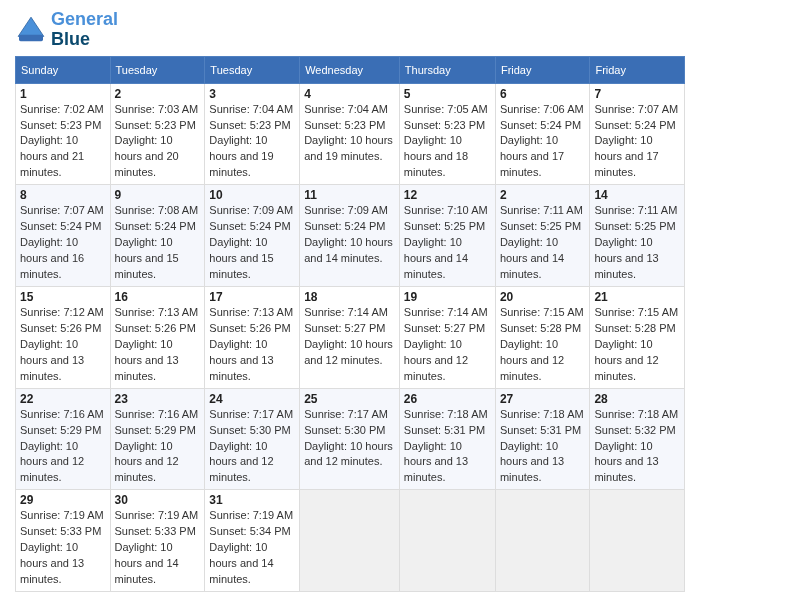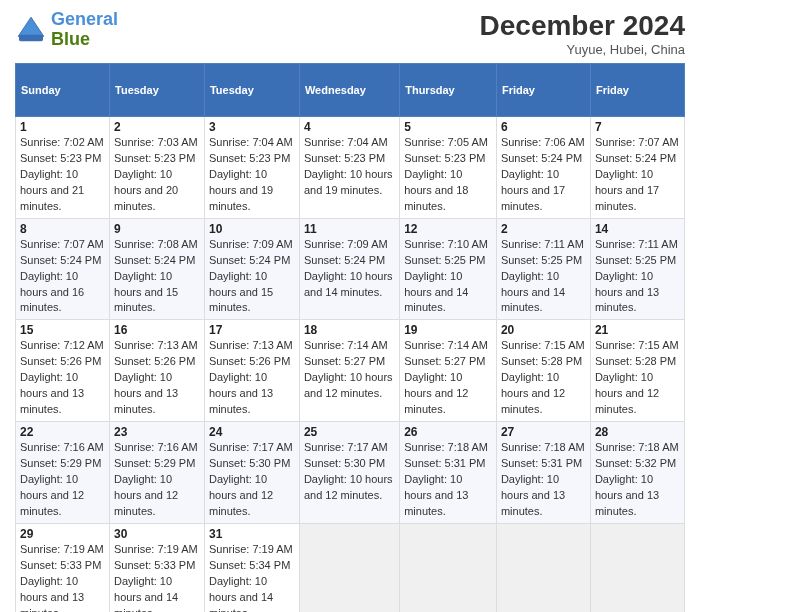--- a/index.html
+++ b/index.html
@@ -54,23 +54,23 @@
     }
     .calendar {
       width: 100%;
       border-collapse: collapse;
       border: 1px solid #ccc;
     }
     .calendar th {
       background: #3a6eb5;
       color: #fff;
       font-size: 11px;
-      font-weight: bold;
+      font-weight: normal;
       text-align: left;
-      padding: 20px 5px;
+      padding: 7px 5px;
       border: 1px solid #5080c0;
     }
     .calendar td {
       vertical-align: top;
       font-size: 9px;
       color: #333;
       padding: 3px 4px;
       border: 1px solid #ddd;
       background: #fff;
       width: 113px;
@@ -101,26 +101,22 @@
 <div class="page">
   <div class="header">
     <div class="logo">
       <svg class="logo-icon" viewBox="0 0 40 40" width="40" height="40">
         <polygon points="20,4 36,28 4,28" fill="#4a90d9"></polygon>
         <polygon points="20,4 36,28 4,28" fill="none" stroke="#2a60a0" stroke-width="1"></polygon>
         <rect x="5" y="26" width="30" height="8" rx="2" fill="#3a6eb5"></rect>
       </svg>
       <div class="logo-text">
         <span>General</span><br>
-        <span style="color:#4d7c0f;">Blue</span>
+        <span style="color:#0c4a6e;">Blue</span>
       </div>
-    </div>
-    <div class="title-block">
-      <div class="month-title">December 2024</div>
-      <div class="subtitle">Yuyue, Hubei, China</div>
     </div>
   </div>
 
   <table class="calendar">
     <thead>
       <tr>
       <th>Sunday</th>
           <th>Tuesday</th>
           <th>Tuesday</th>
           <th>Wednesday</th>

